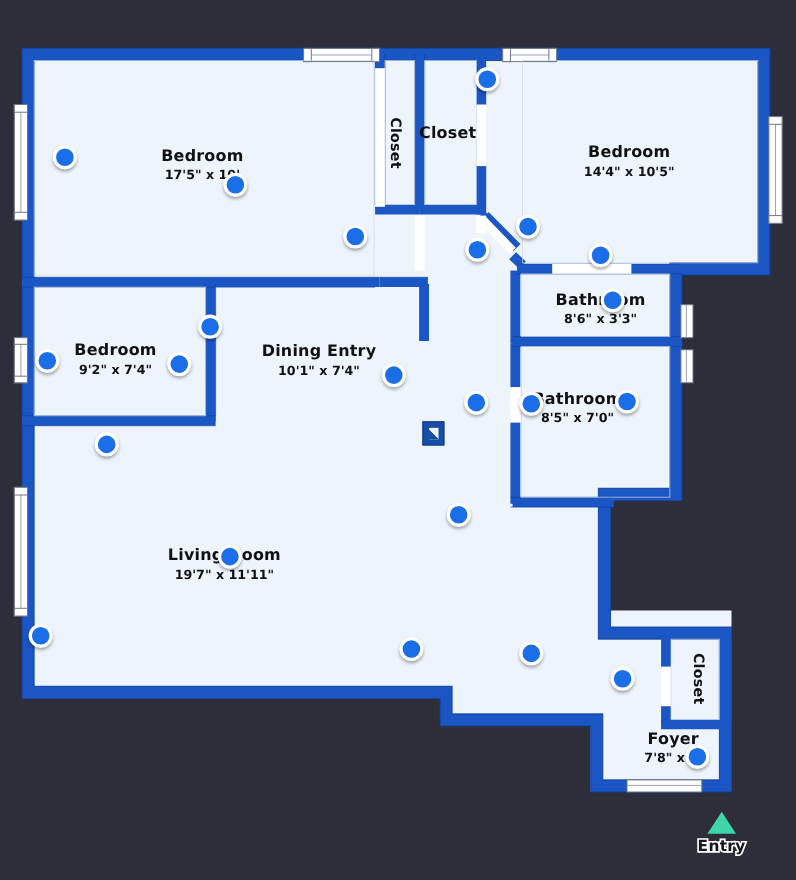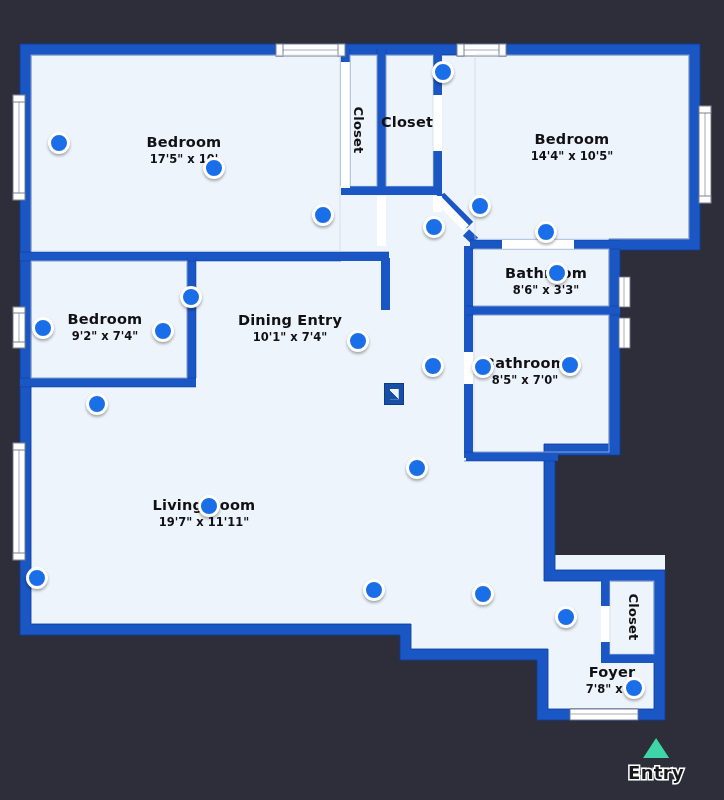--- a/index.html
+++ b/index.html
@@ -113,21 +113,21 @@
   #entry-triangle {
     width: 0;
     height: 0;
     margin: 0 auto;
     border-left: 13px solid transparent;
     border-right: 13px solid transparent;
     border-bottom: 20px solid #3ed6a8;
   }
   #entry-label {
     margin-top: 4px;
-    font-size: 18px;
+    font-size: 14px;
     font-weight: bold;
     color: #18181d;
     -webkit-text-stroke: 3px #ffffff;
     paint-order: stroke fill;
     letter-spacing: 0.3px;
   }
 </style>
 </head>
 <body>
 

